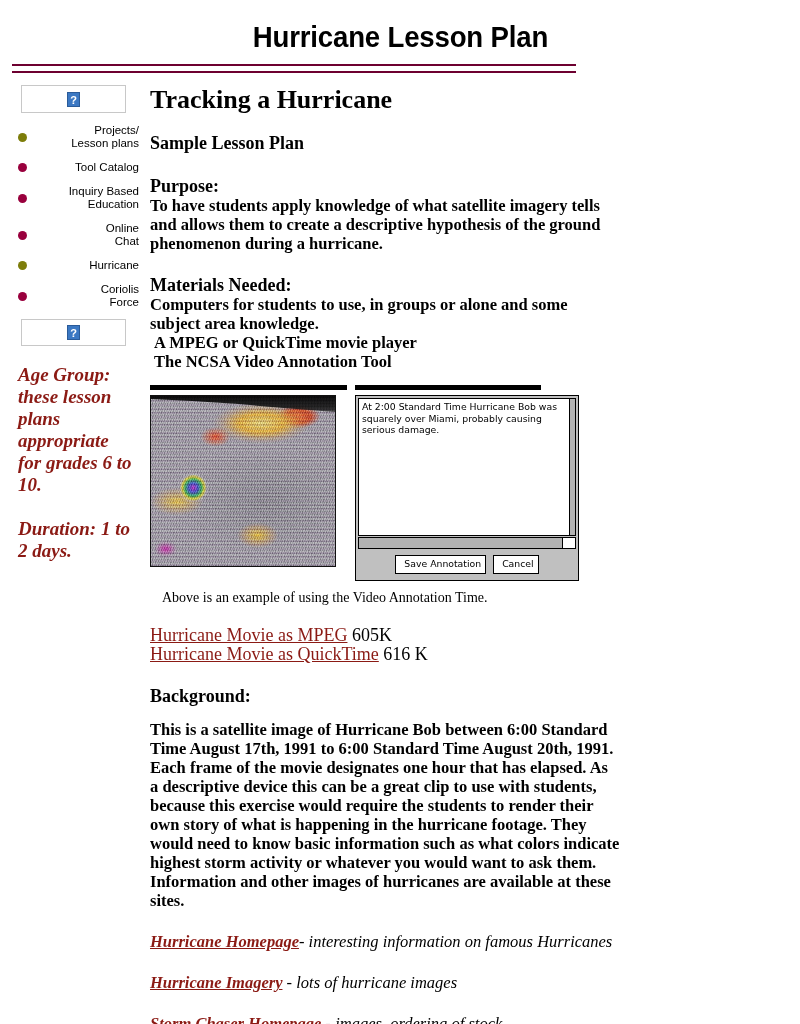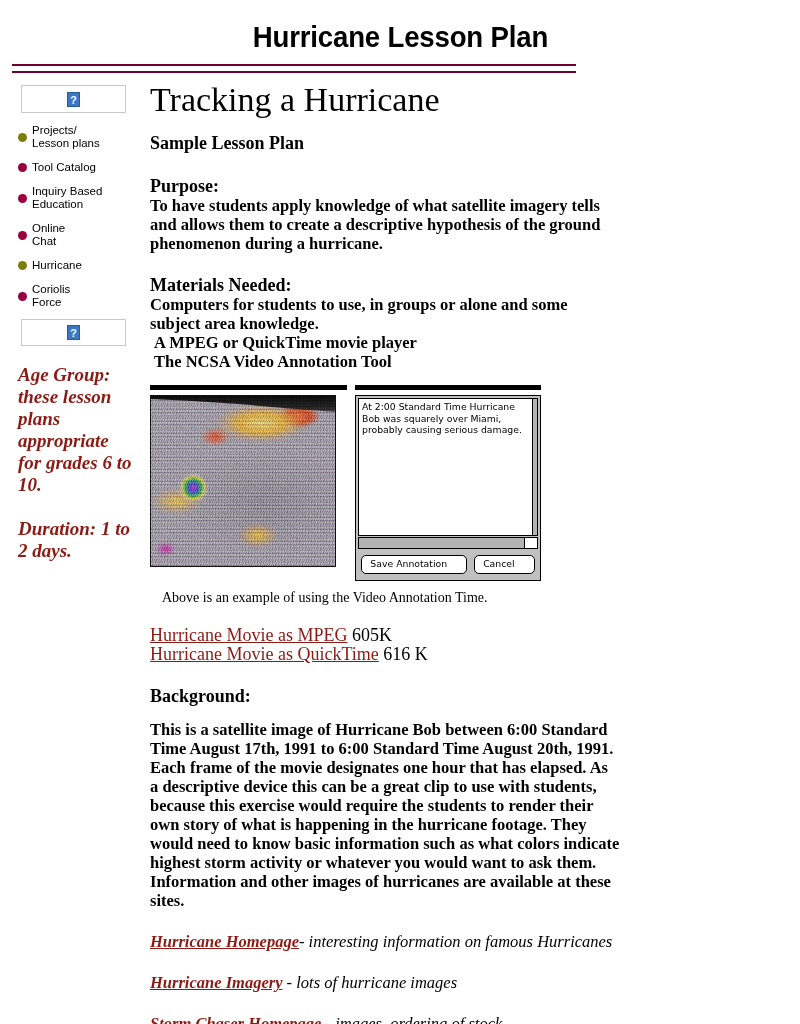--- a/index.html
+++ b/index.html
@@ -95,42 +95,42 @@
   }
   .nav-bullet {
     width: 9px;
     height: 9px;
     border-radius: 50%;
     flex: 0 0 9px;
     margin-right: 5px;
   }
   .nav-label {
     flex: 1 1 auto;
-    text-align: left;
+    text-align: right;
     padding-right: 6px;
   }
   .nav-label span { display: block; }
 
   
   .side-note {
     font-family: "Liberation Serif", serif;
     font-weight: bold;
     font-style: italic;
     font-size: 19px;
     line-height: 22px;
     color: #8b1a14;
     margin-top: 18px;
     width: 118px;
   }
   .side-note.second { margin-top: 22px; }
 
   
   #main h1.page-h1 {
-    font-size: 34px;
-    font-weight: normal;
+    font-size: 26px;
+    font-weight: bold;
     margin: 0 12px 0 5px;
     line-height: 30px;
   }
   .sub-h {
     font-size: 18px;
     font-weight: bold;
     margin: 18px 0 0 5px;
     line-height: 21px;
   }
   .sec-h {
@@ -201,21 +201,21 @@
       repeating-linear-gradient(90deg, rgba(255,255,255,0.10) 0 1px, rgba(0,0,0,0.10) 1px 2px, rgba(255,255,255,0.04) 2px 3px),
       repeating-linear-gradient(0deg, rgba(0,0,0,0.12) 0 1px, rgba(255,255,255,0.09) 1px 3px);
     mix-blend-mode: overlay;
   }
 
   
   .anno-wrap { width: 186px; margin-left: 19px; }
   .anno-bar { width: 186px; }
   .anno-win {
     margin-top: 5px;
-    width: 186px;
+    width: 224px;
     background: #c0c0c0;
     border: 1px solid #000000;
     box-sizing: border-box;
     font-family: "DejaVu Sans", sans-serif;
   }
   .anno-inner {
     display: flex;
     padding: 2px 2px 0 2px;
   }
   .anno-textarea {
@@ -260,25 +260,25 @@
   }
   .anno-btnrow {
     display: flex;
     justify-content: center;
     gap: 7px;
     padding: 4px 0 6px 0;
   }
   .mac-btn {
     background: #ffffff;
     border: 1px solid #000000;
-    border-radius: 5px;
+    border-radius: 0;
     font-family: "DejaVu Sans", sans-serif;
     font-size: 9.3px;
     line-height: 12px;
-    padding: 2px 19px 3px 8px;
+    padding: 2px 4px 3px 8px;
     color: #000000;
     white-space: nowrap;
   }
 
   .caption {
     font-size: 14px;
     line-height: 17px;
     margin: 8px 0 0 17px;
   }
 

